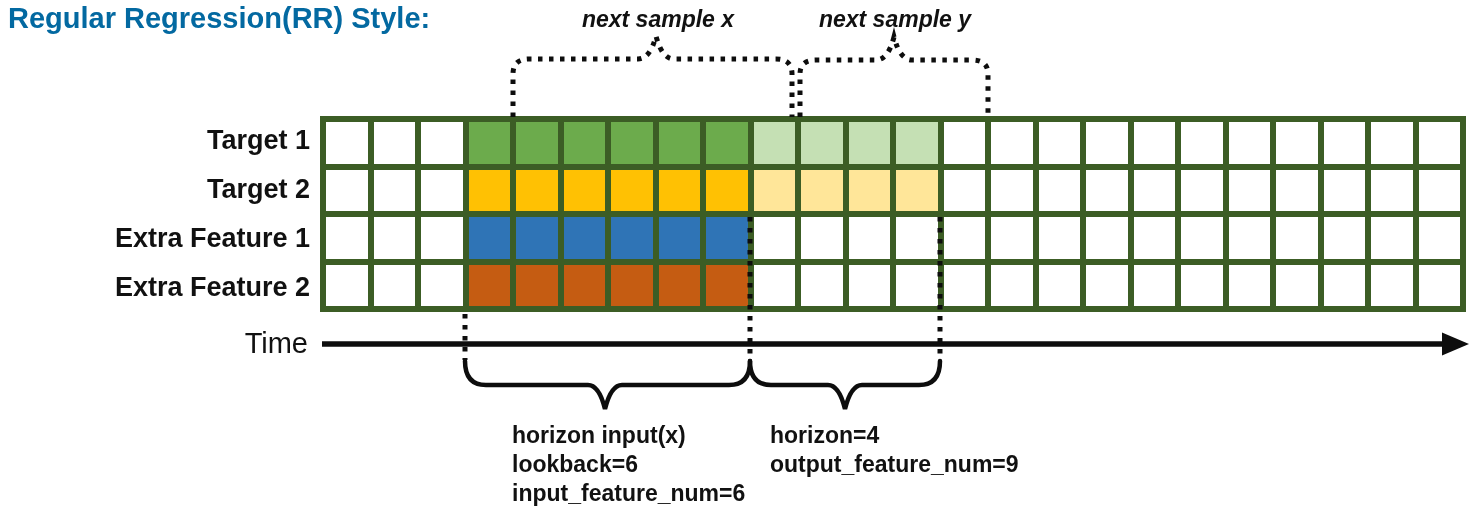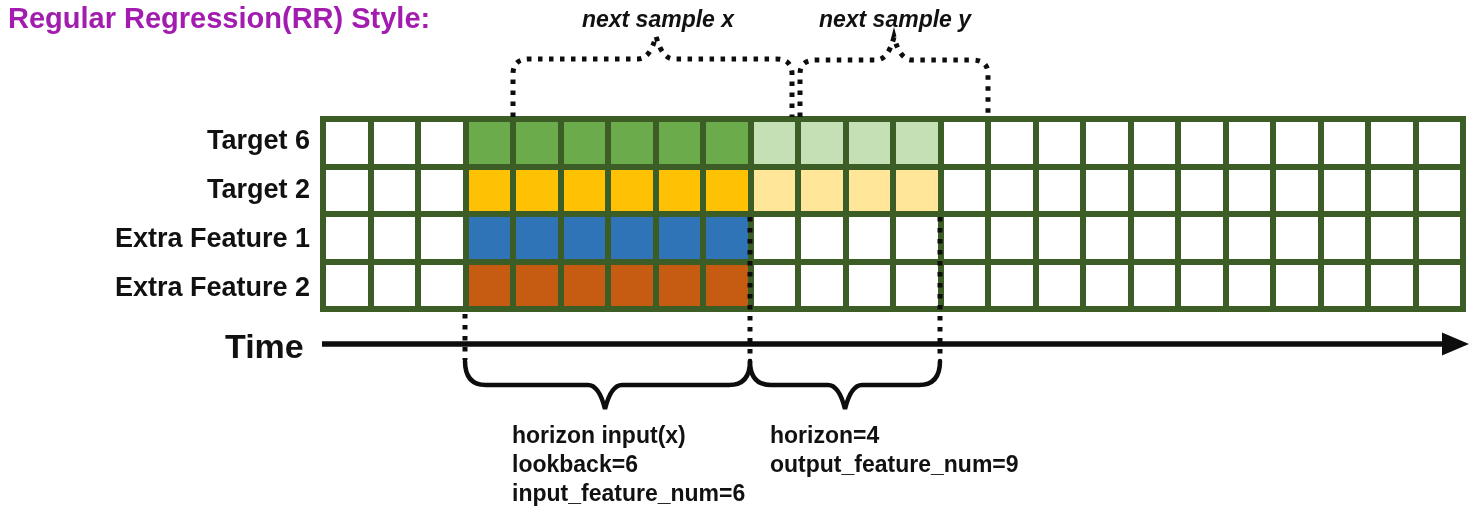--- a/index.html
+++ b/index.html
@@ -6,21 +6,21 @@
   body {
     width: 1476px; height: 516px;
     position: relative; overflow: hidden;
     font-family: "Liberation Sans", sans-serif;
     color: #111;
   }
   .stage { position: absolute; inset: 0; }
 
   .page-title {
     position: absolute; left: 8px; top: 2px;
-    font-size: 29px; font-weight: 700; color: #a21caf;
+    font-size: 29px; font-weight: 700; color: #0369a1;
     white-space: nowrap;
   }
 
   .row-labels {
     position: absolute; left: 0; top: 116px;
     width: 310px; height: 196px;
     display: flex; flex-direction: column;
   }
   .row-label {
     flex: 1; display: flex; align-items: center; justify-content: flex-end;
@@ -48,41 +48,41 @@
     position: absolute; top: 6px;
     transform: translateX(-50%);
     font-size: 23px; font-weight: 700; font-style: italic;
     white-space: nowrap;
   }
   .top-label.x { left: 658px; }
   .top-label.y { left: 895px; }
 
   .time-label {
     position: absolute; left: 225px; top: 327px;
-    width: 83px; 
-    font-size: 34px; font-weight: 700;
+    width: 83px; text-align: right;
+    font-size: 29px; font-weight: 400;
   }
 
   .note {
     position: absolute; top: 421px;
     font-size: 23px; font-weight: 600;
     line-height: 29px; white-space: nowrap;
   }
   .note.input  { left: 512px; }
   .note.output { left: 770px; }
 </style>
 </head>
 <body>
 
 <div class="stage">
 
   <div class="page-title">Regular Regression(RR) Style:</div>
 
   <div class="row-labels">
-    <div class="row-label">Target 6</div>
+    <div class="row-label">Target 1</div>
     <div class="row-label">Target 2</div>
     <div class="row-label">Extra Feature 1</div>
     <div class="row-label">Extra Feature 2</div>
   </div>
 
   <div class="sample-grid" style="background: rgb(60, 93, 37);">
       <div class="grid-cell" style="background: rgb(255, 255, 255);"></div>
       <div class="grid-cell" style="background: rgb(255, 255, 255);"></div>
       <div class="grid-cell" style="background: rgb(255, 255, 255);"></div>
       <div class="grid-cell" style="background: rgb(108, 171, 76);"></div>

